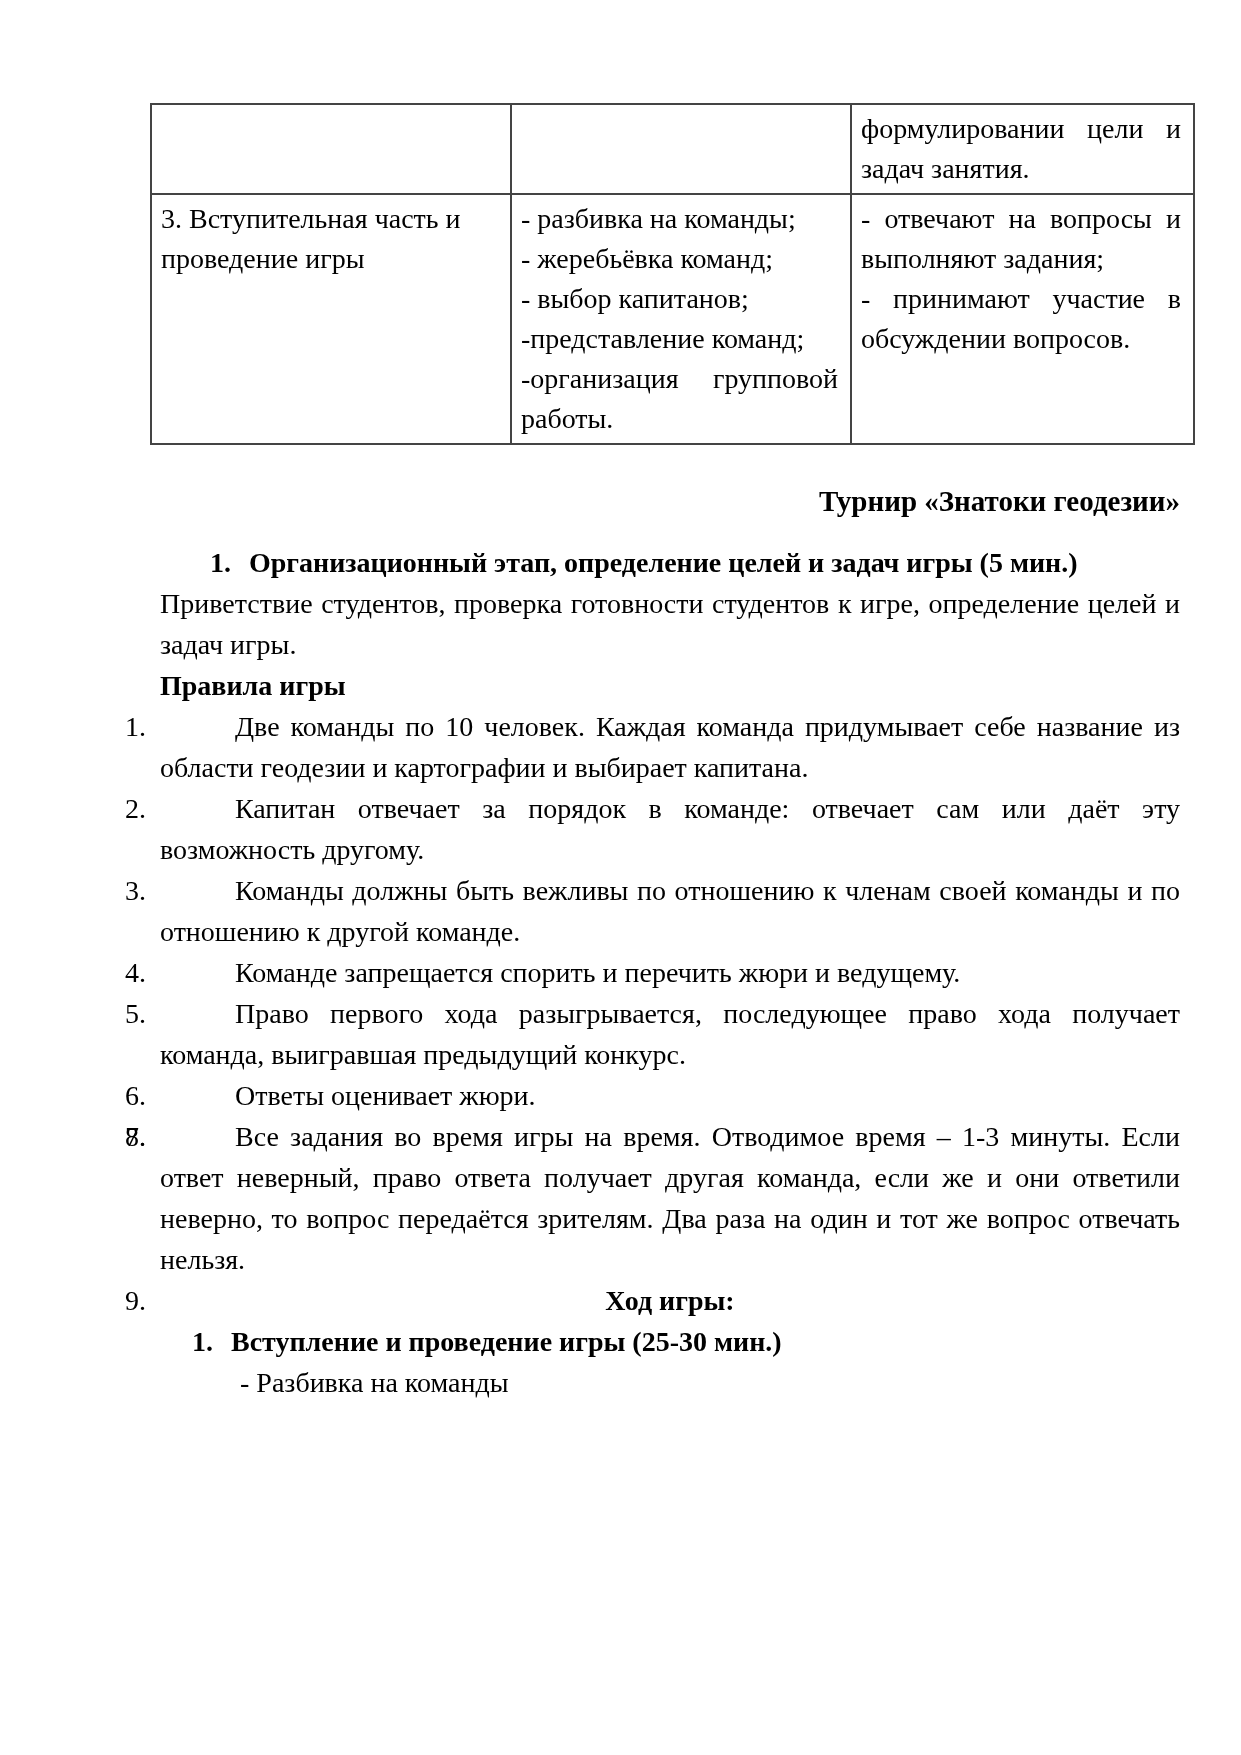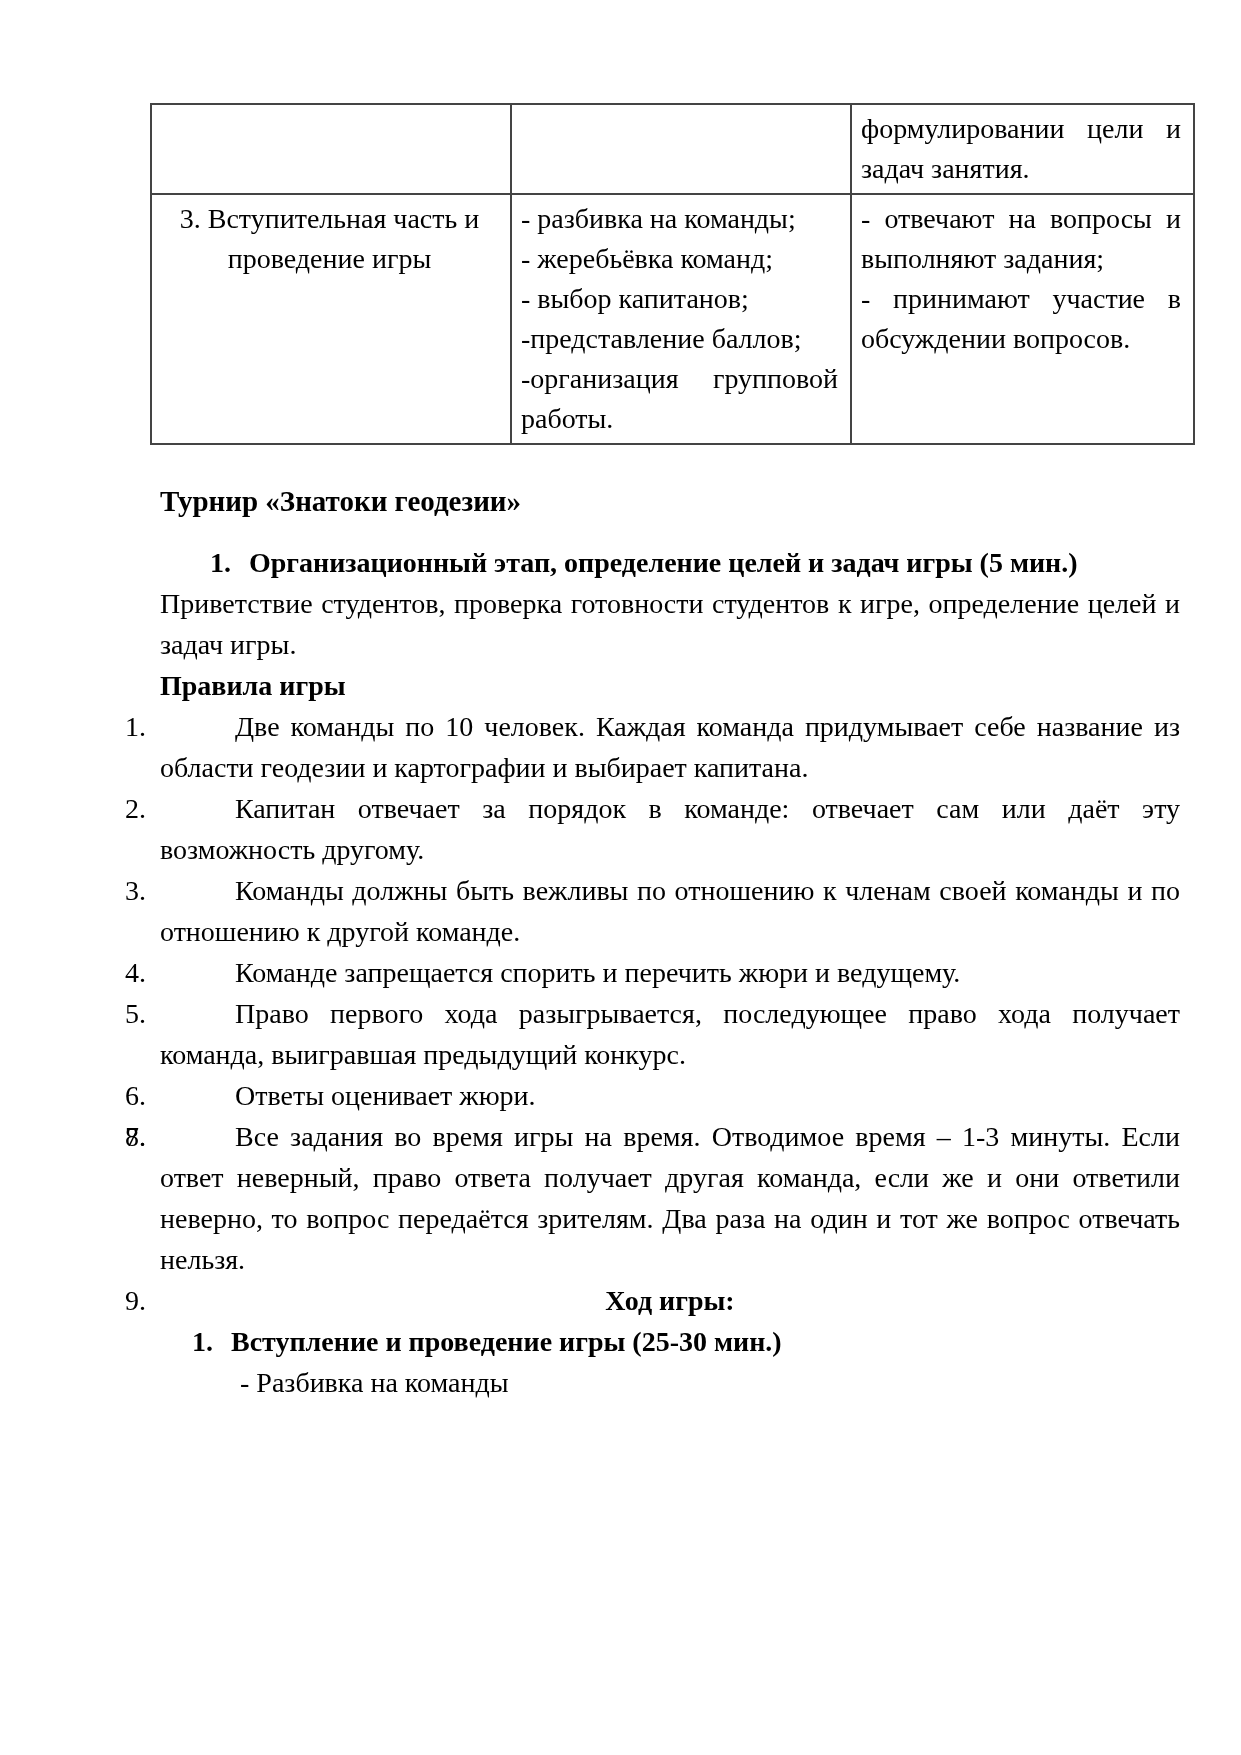--- a/index.html
+++ b/index.html
@@ -36,34 +36,34 @@
   td.col1 { width: 360px; }
   td.col2 { width: 340px; }
   td.col3 { width: 343px; }
   tr.r1 td { height: 88px; }
   tr.r2 td { height: 248px; }
   tr.r3 td { height: 160px; }
   table.doc-table p {
     margin: 0;
     line-height: 40px;
   }
-  td.col1 p { text-align: center; }
+  td.col1 p { text-align: left; }
   td.col2 p, td.col3 p { text-align: justify; }
 
   
   .content {
     margin-left: 160px;
     width: 1020px;
     line-height: 41px;
   }
   .doc-title {
     margin: 36px 0 0 0;
     font-size: 29px;
     font-weight: bold;
-    text-align: left;
+    text-align: right;
     line-height: 41px;
   }
   .bold-item {
     font-weight: bold;
     line-height: 41px;
   }
   .org-item { margin: 20px 0 0 50px; }
   .item-num { margin-right: 18px; }
   .para {
     margin: 0;
@@ -112,21 +112,21 @@
         </td>
       </tr>
       <tr class="r2">
         <td class="col1">
           <p>3. Вступительная часть и проведение игры</p>
         </td>
         <td class="col2">
           <p>- разбивка на команды;</p>
           <p>- жеребьёвка команд;</p>
           <p>- выбор капитанов;</p>
-          <p>-представление баллов;</p>
+          <p>-представление команд;</p>
           <p>-организация групповой работы.</p>
         </td>
         <td class="col3">
           <p>- отвечают на вопросы и выполняют задания;</p>
           <p>- принимают участие в обсуждении вопросов.</p>
         </td>
       </tr>
     </tbody>
   </table>
 

